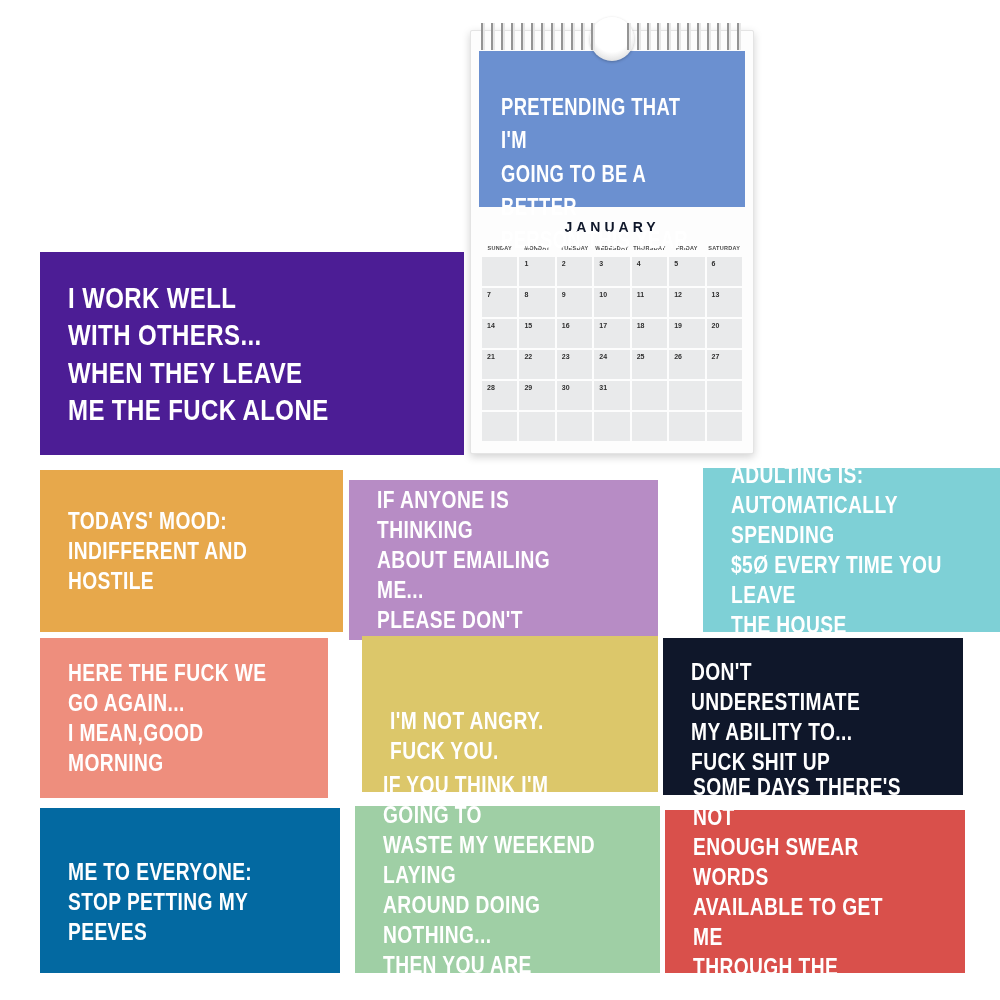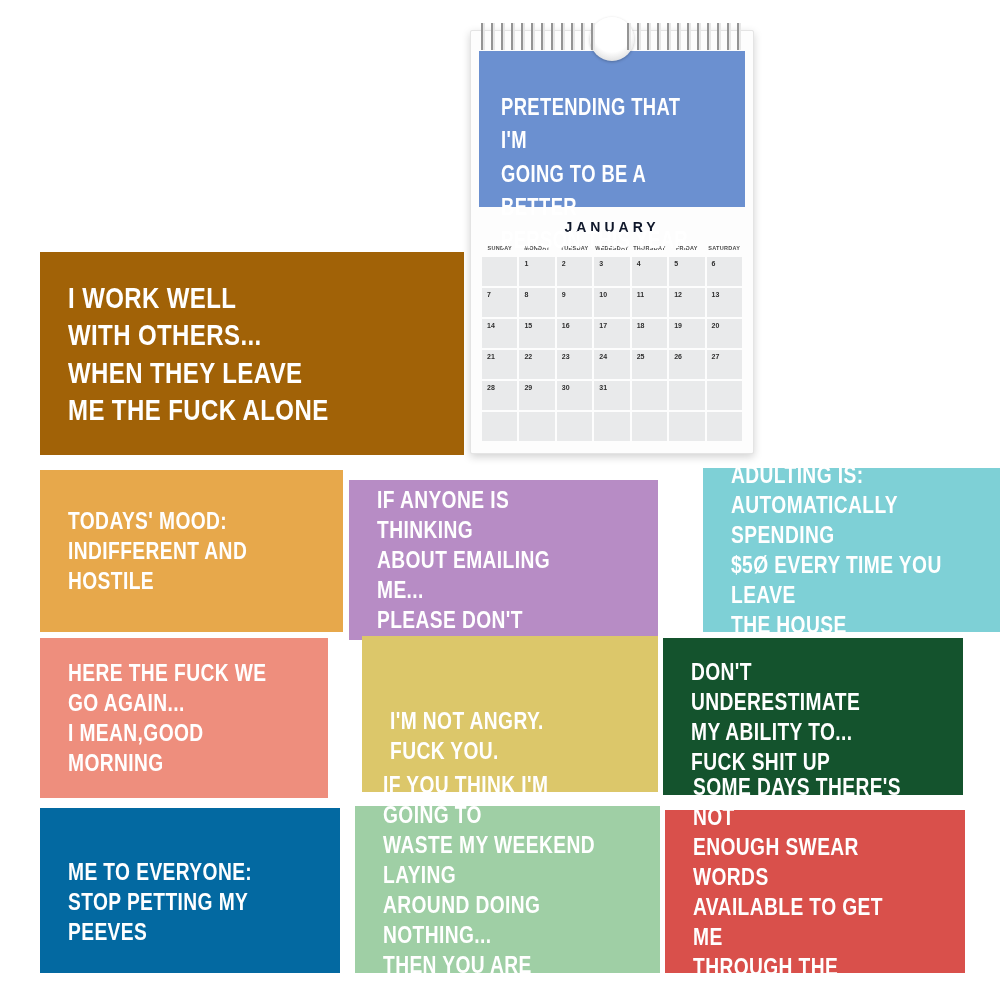--- a/index.html
+++ b/index.html
@@ -82,21 +82,21 @@
   .cal-cell {
     background:#e9eaeb; box-sizing:border-box;
     padding:3px 0 0 5px; font-size:7px; font-weight:bold; color:#2e2e2e;
   }
 </style>
 </head>
 <body>
 
 <div id="canvas">
 
-  <div class="tile t-cowork" style="background-color: #a16207;">
+  <div class="tile t-cowork" style="background-color: #4c1d95;">
     <div class="quote big">I WORK WELL
 WITH OTHERS...
 WHEN THEY LEAVE
 ME THE FUCK ALONE</div>
   </div>
 
   <div class="cal-page">
     <div class="cal-hanger"></div>
     <div class="coil coil-left"></div>
     <div class="coil coil-right"></div>
@@ -180,21 +180,21 @@
 
   <div class="tile t-angry low" style="background-color: rgb(220, 199, 106);">
     <div class="quote">I'M NOT ANGRY.
 FUCK YOU.</div>
   </div>
   <div class="tile t-morning" style="background-color: rgb(238, 142, 125);">
     <div class="quote">HERE THE FUCK WE
 GO AGAIN...
 I MEAN,GOOD MORNING</div>
   </div>
-  <div class="tile t-under" style="background-color: #14532d;">
+  <div class="tile t-under" style="background-color: #0f172a;">
     <div class="quote">DON'T UNDERESTIMATE
 MY ABILITY TO...
 FUCK SHIT UP</div>
   </div>
 
   <div class="tile t-peeves low" style="background-color: #0369a1;">
     <div class="quote">ME TO EVERYONE:
 STOP PETTING MY PEEVES</div>
   </div>
   <div class="tile t-weekend" style="background-color: rgb(159, 207, 165);">

